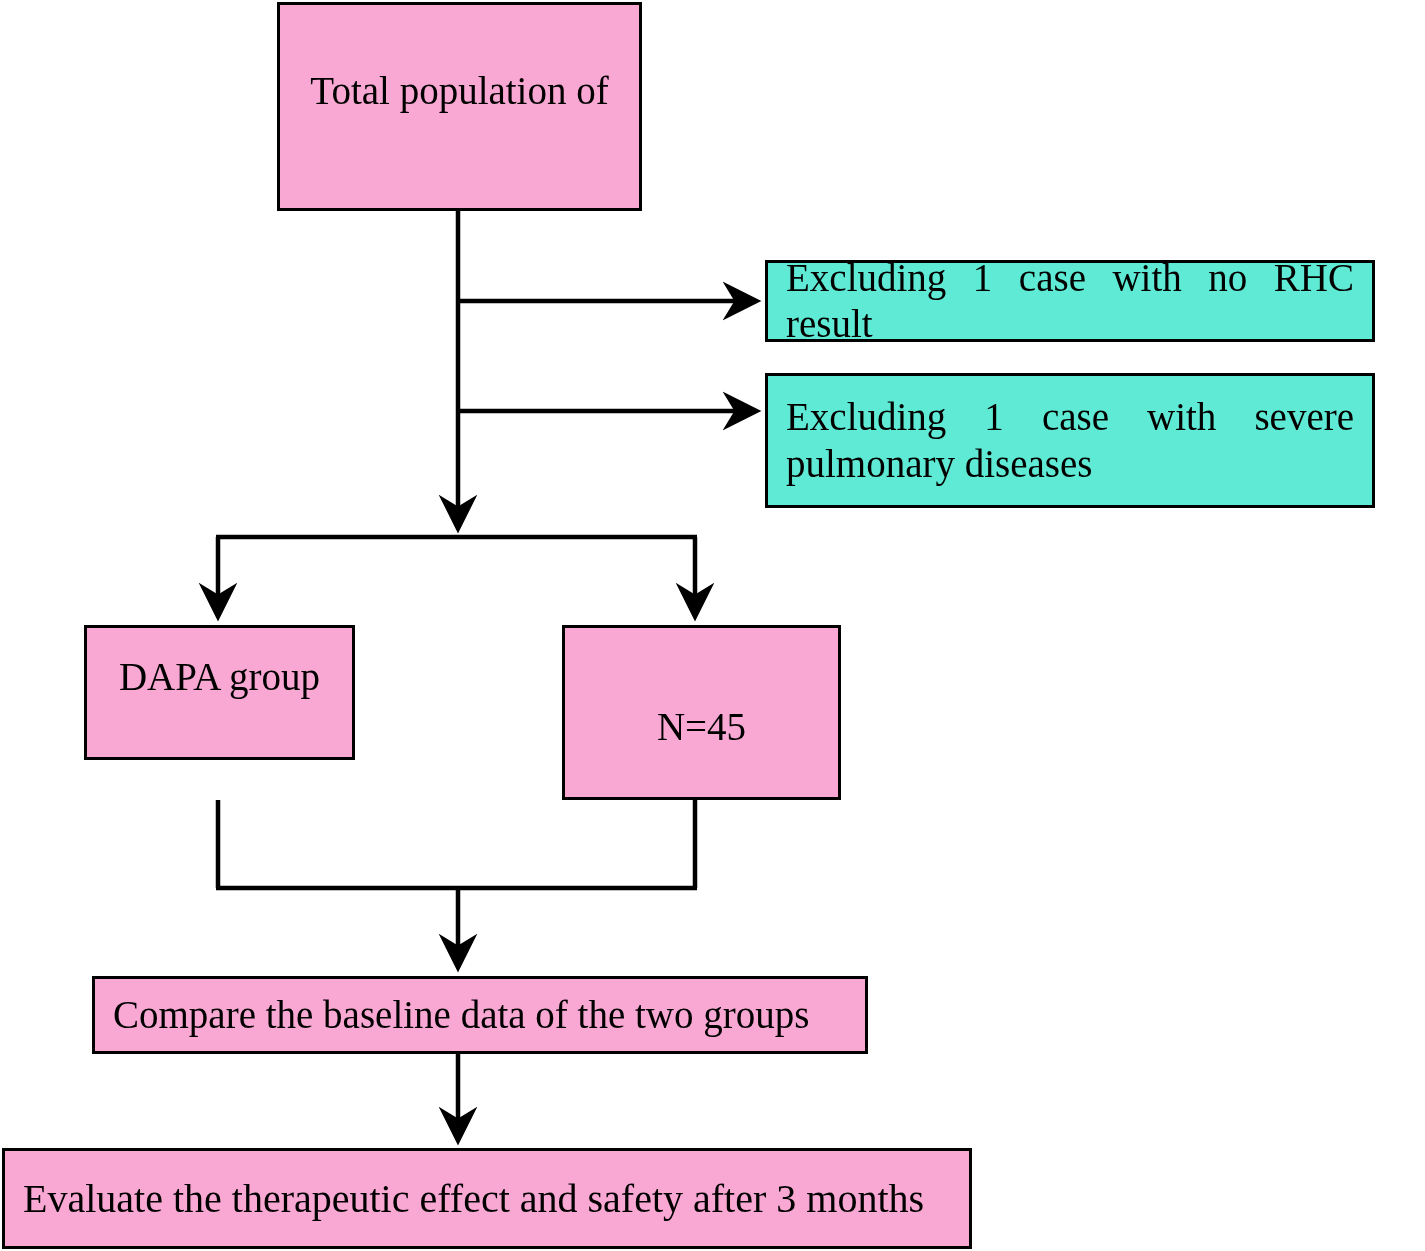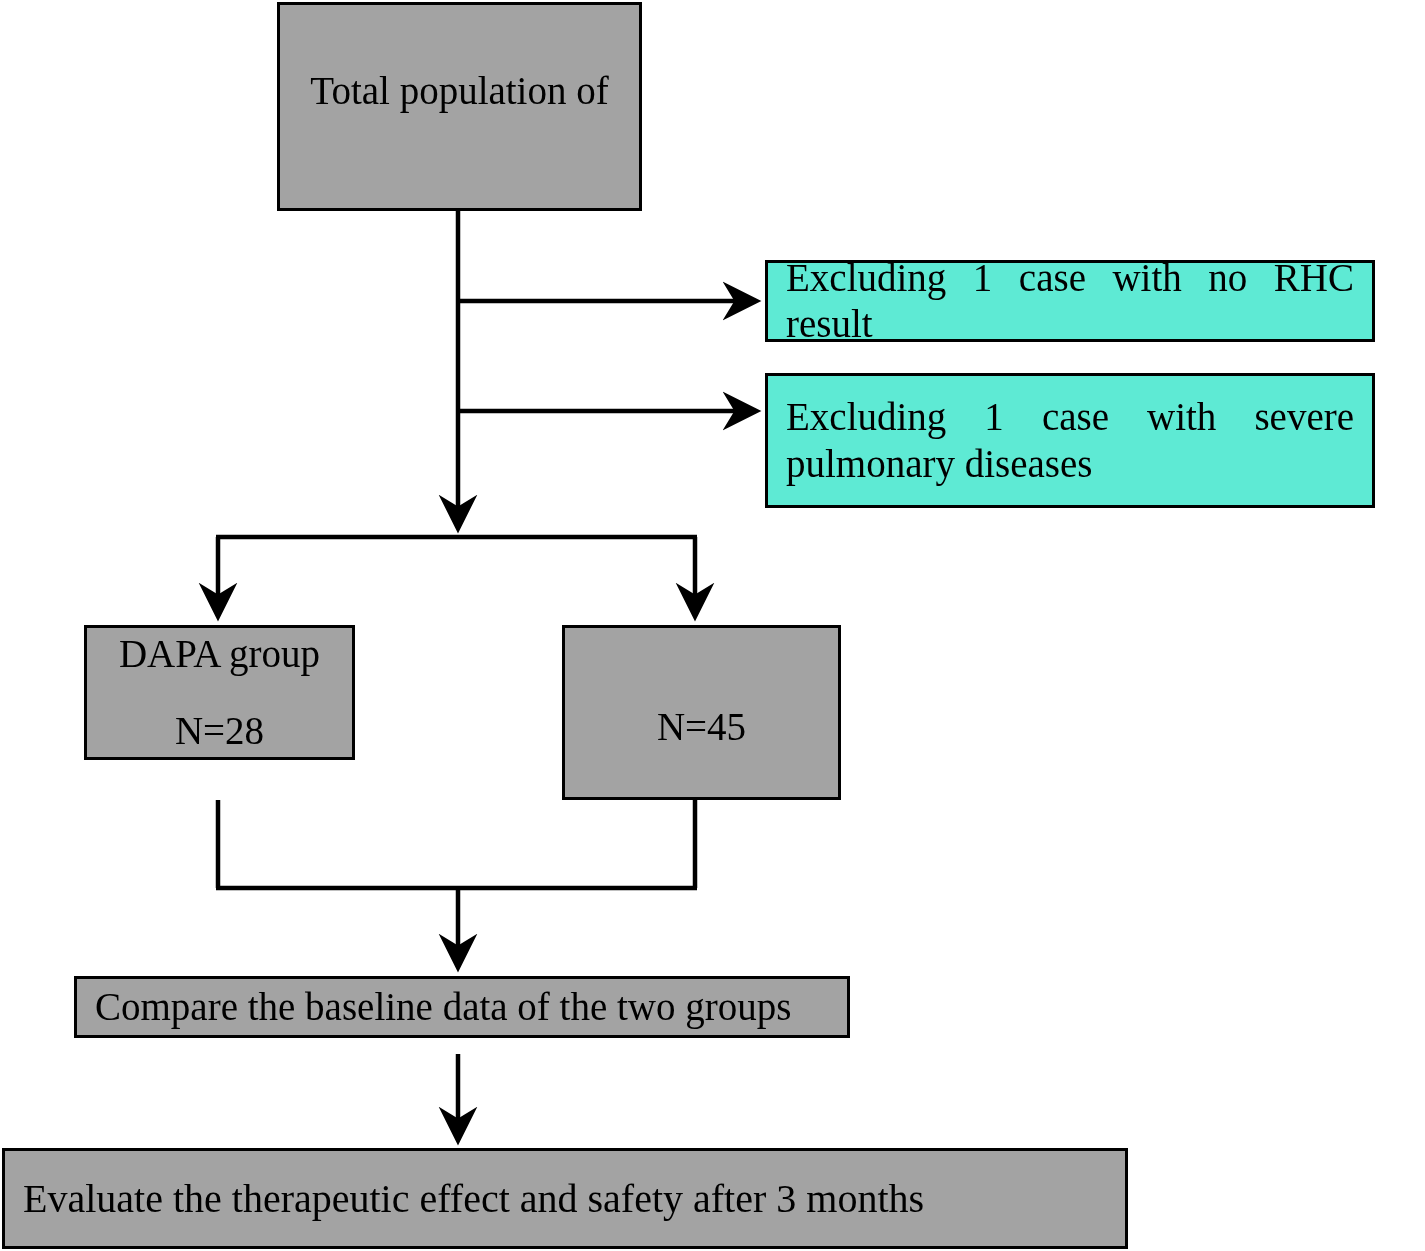--- a/index.html
+++ b/index.html
@@ -4,21 +4,21 @@
 <style>
   html,body{margin:0;padding:0;background:#ffffff;}
   body{width:1425px;height:1251px;overflow:hidden;
        font-family:"Liberation Serif","DejaVu Serif",serif;}
   #canvas{position:relative;width:1425px;height:1251px;background:#fff;}
   #wires{position:absolute;left:0;top:0;width:1425px;height:1251px;}
 
   .node{position:absolute;box-sizing:border-box;border:3px solid #000;
         display:flex;flex-direction:column;justify-content:center;
         color:#000;line-height:1.18;}
-  .blue{background:#a3a3a3;}
+  .blue{background:#f9a8d4;}
   .gray{background:#5eead4;}
 
   .ctr{text-align:center;}
   .just{text-align:justify;text-align-last:left;}
   .lft{text-align:left;}
   .l2{font-size:39px;}
   .l3{font-size:40px;}
 
   .pad-lr{padding:0 18px;}
   .gap{height:30px;}
@@ -62,29 +62,28 @@
     <div class="l2">Excluding 1 case with no RHC result</div>
   </div>
 
   <div class="node gray just pad-lr" style="left:765px;top:373px;width:610px;height:135px;">
     <div class="l2">Excluding 1 case with severe pulmonary diseases</div>
   </div>
 
   <div class="node blue ctr pad-lr" style="left:84px;top:625px;width:271px;height:135px;">
     <div class="l2">DAPA group</div>
     <div class="gap"></div>
-    <div class="l2">N=28</div>
   </div>
 
   <div class="node blue ctr pad-lr" style="left:562px;top:625px;width:279px;height:175px;">
     <div class="gap"></div>
     <div class="l2">N=45</div>
   </div>
 
-  <div class="node blue lft pad-lr" style="left:74px;top:976px;width:776px;height:62px;">
+  <div class="node blue lft pad-lr" style="left:92px;top:976px;width:776px;height:78px;">
     <div class="l2">Compare the baseline data of the two groups</div>
   </div>
 
-  <div class="node blue lft pad-lr" style="left:2px;top:1148px;width:1126px;height:101px;">
+  <div class="node blue lft pad-lr" style="left:2px;top:1148px;width:970px;height:101px;">
     <div class="l3">Evaluate the therapeutic effect and safety after 3 months</div>
   </div>
 
 </div>
 
 </body></html>

